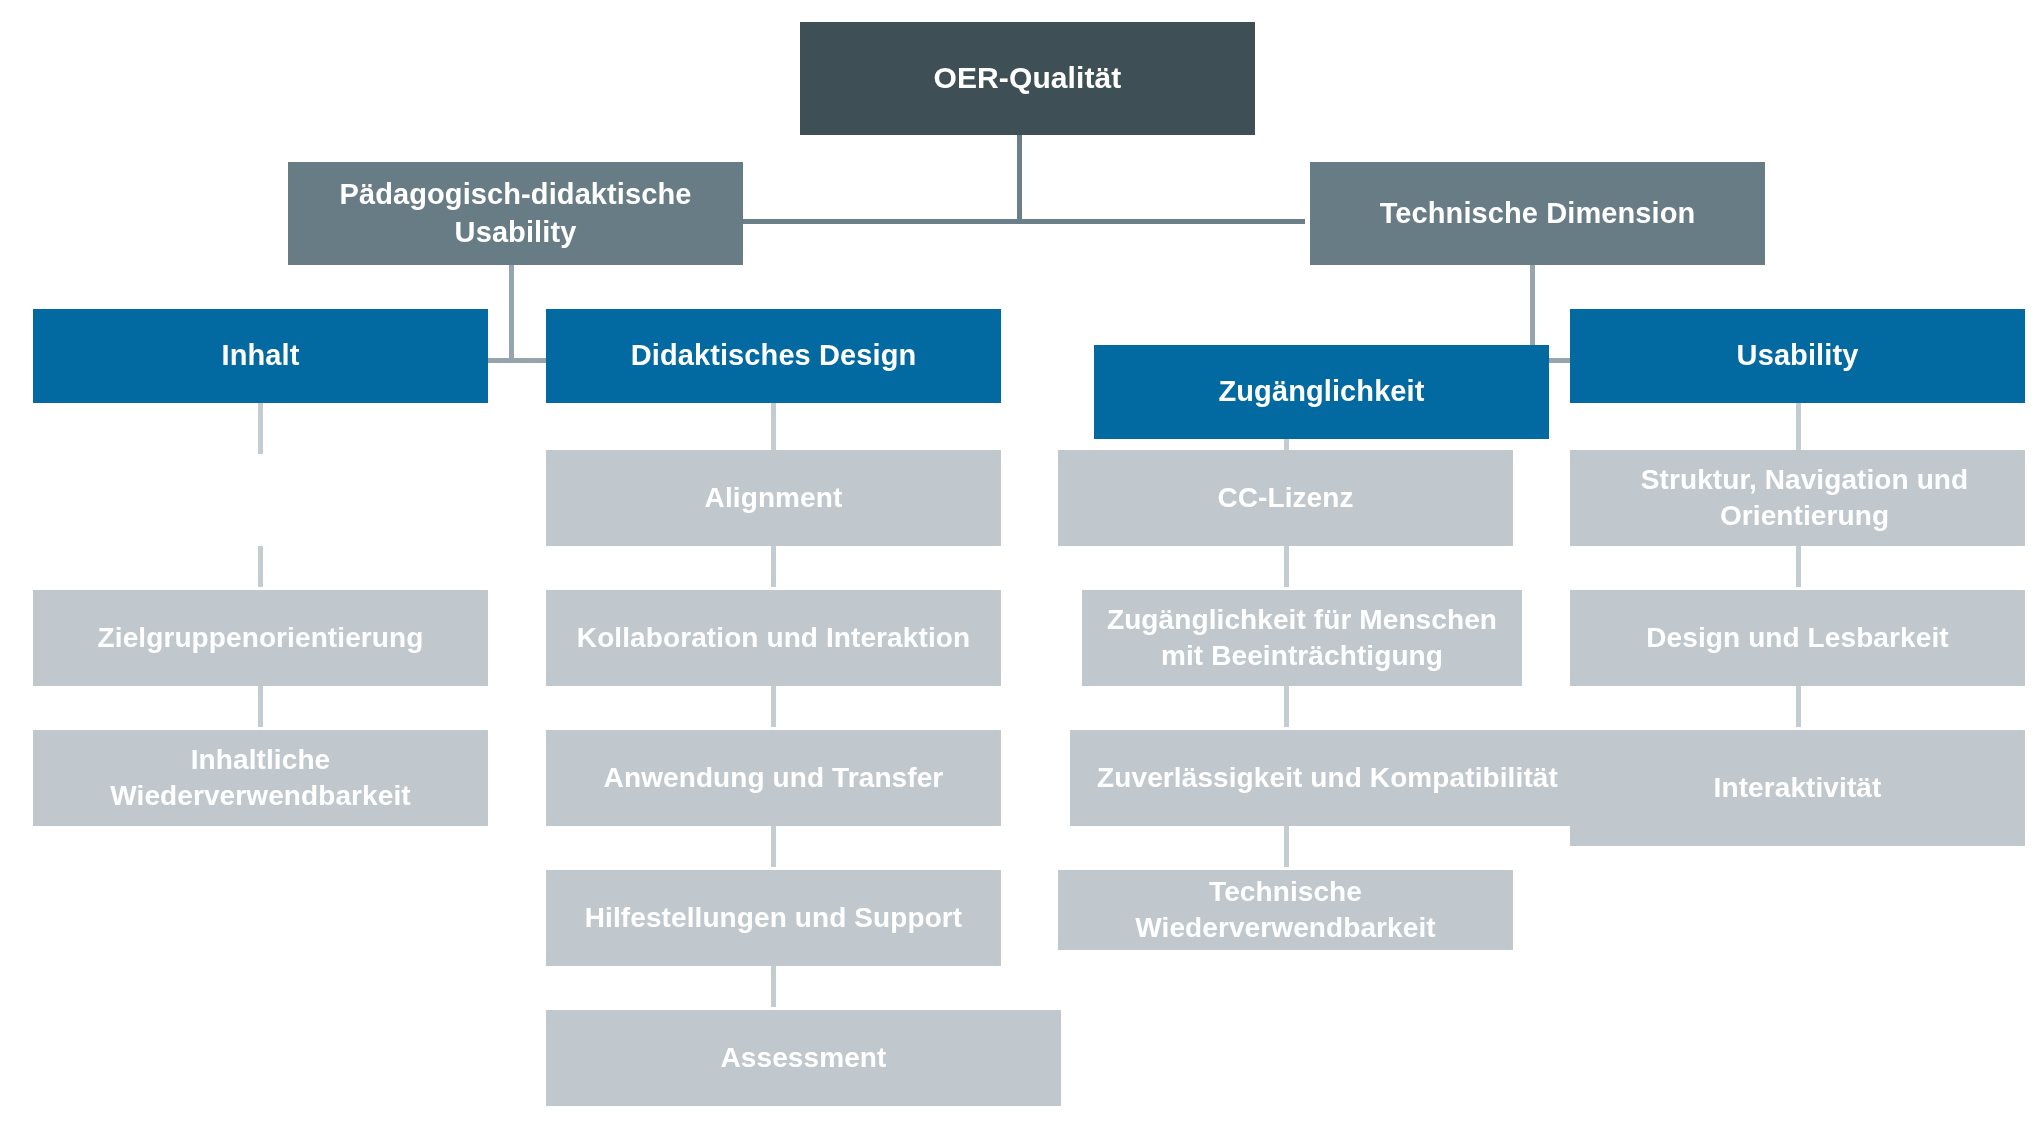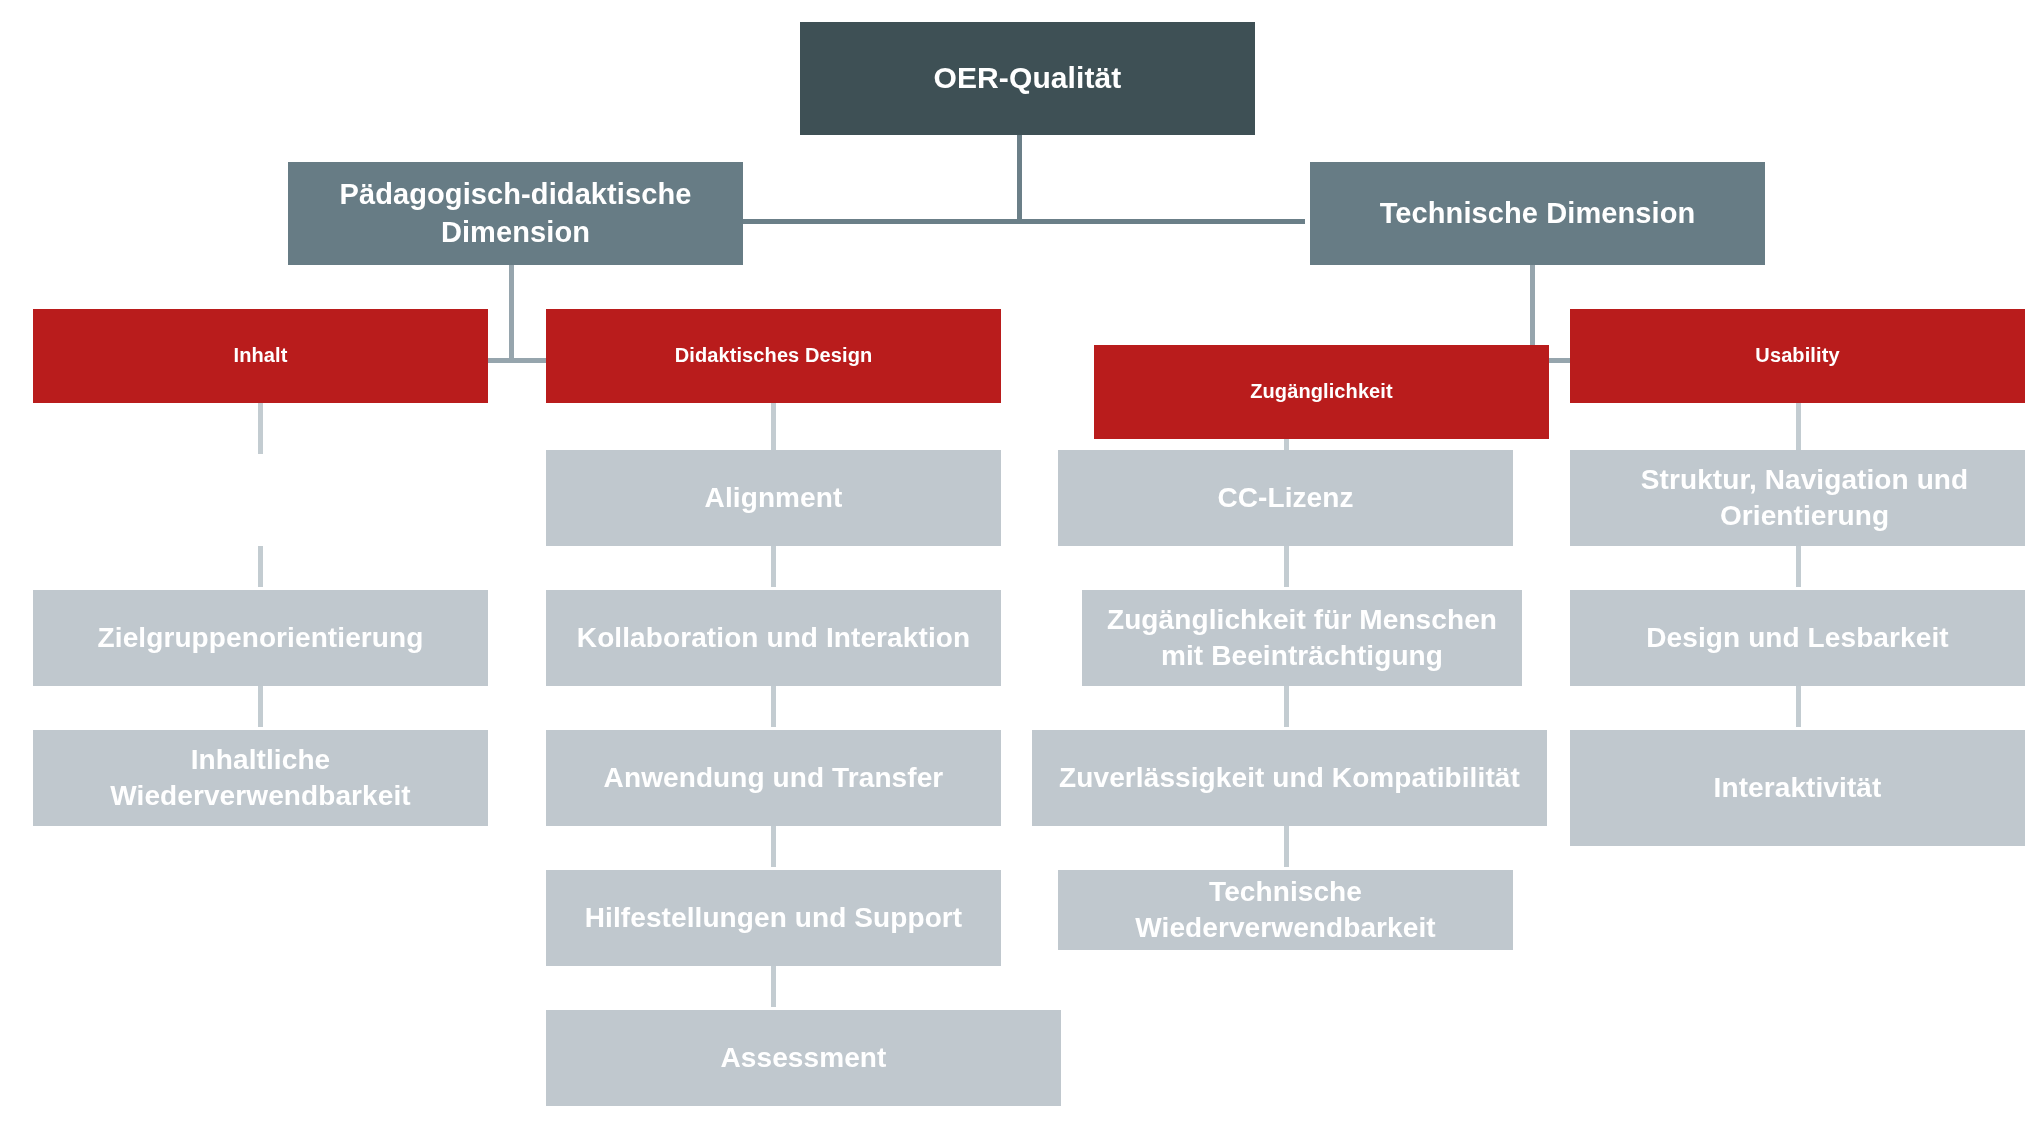--- a/index.html
+++ b/index.html
@@ -33,22 +33,22 @@
   }
   .level-root {
     background: #3e5055;
     font-size: 30px;
   }
   .level-dim {
     background: #677c85;
     font-size: 29px;
   }
   .level-cat {
-    background: #b91c1c;
-    font-size: 20px;
+    background: #0369a1;
+    font-size: 29px;
   }
   .level-leaf {
     background: #c0c8ce;
     font-size: 28px;
   }
   .connector {
     position: absolute;
     background: #96a5ad;
   }
   .connector.light {
@@ -89,21 +89,21 @@
   <div class="connector light" style="left:1284px; top:546px; width:5px; height:41px;"></div>
   <div class="connector light" style="left:1284px; top:686px; width:5px; height:41px;"></div>
   <div class="connector light" style="left:1284px; top:826px; width:5px; height:41px;"></div>
 
   <div class="connector light" style="left:1796px; top:399px; width:5px; height:55px;"></div>
   <div class="connector light" style="left:1796px; top:546px; width:5px; height:41px;"></div>
   <div class="connector light" style="left:1796px; top:686px; width:5px; height:41px;"></div>
 
   <div class="node level-root" style="left:800px; top:22px; width:455px; height:113px;">OER-Qualität</div>
 
-  <div class="node level-dim" style="left:288px; top:162px; width:455px; height:103px;">Pädagogisch-didaktische Dimension</div>
+  <div class="node level-dim" style="left:288px; top:162px; width:455px; height:103px;">Pädagogisch-didaktische Usability</div>
 
   <div class="node level-dim" style="left:1310px; top:162px; width:455px; height:103px;">Technische Dimension</div>
 
   <div class="node level-cat" style="left:33px; top:309px; width:455px; height:94px;">Inhalt</div>
 
   <div class="node level-cat" style="left:546px; top:309px; width:455px; height:94px;">Didaktisches Design</div>
 
   <div class="node level-cat" style="left:1094px; top:309px; width:455px; height:94px;margin-top:36px;">Zugänglichkeit</div>
 
   <div class="node level-cat" style="left:1570px; top:309px; width:455px; height:94px;">Usability</div>
@@ -120,21 +120,21 @@
   <div class="node level-leaf" style="left:546px; top:730px; width:455px; height:96px;">Anwendung und Transfer</div>
 
   <div class="node level-leaf" style="left:546px; top:870px; width:455px; height:96px;">Hilfestellungen und Support</div>
 
   <div class="node level-leaf" style="left:546px; top:1010px; width:515px; height:96px;">Assessment</div>
 
   <div class="node level-leaf" style="left:1058px; top:450px; width:455px; height:96px;">CC-Lizenz</div>
 
   <div class="node level-leaf" style="left:1082px; top:590px; width:440px; height:96px;">Zugänglichkeit für Menschen mit Beeinträchtigung</div>
 
-  <div class="node level-leaf" style="left:1032px; top:730px; width:515px; height:96px;">Zuverlässigkeit und Kompatibilität</div>
+  <div class="node level-leaf" style="left:1070px; top:730px; width:515px; height:96px;">Zuverlässigkeit und Kompatibilität</div>
 
   <div class="node level-leaf" style="left:1058px; top:870px; width:455px; height:80px;">Technische Wiederverwendbarkeit</div>
 
   <div class="node level-leaf" style="left:1570px; top:450px; width:455px; height:96px;padding-left:26px;">Struktur, Navigation und Orientierung</div>
 
   <div class="node level-leaf" style="left:1570px; top:590px; width:455px; height:96px;">Design und Lesbarkeit</div>
 
   <div class="node level-leaf" style="left:1570px; top:730px; width:455px; height:116px;">Interaktivität</div>
 
 </div>

